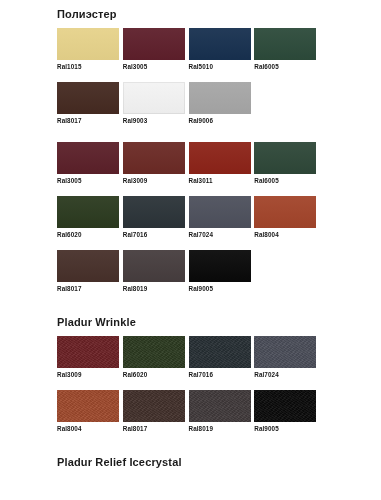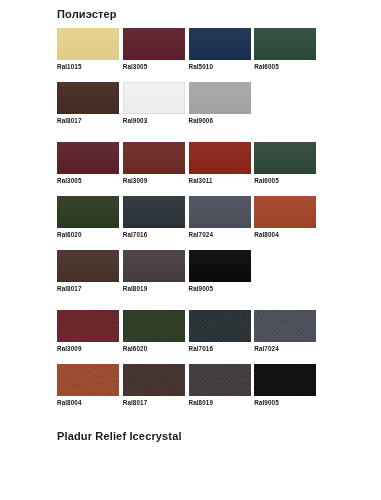--- a/index.html
+++ b/index.html
@@ -193,20 +193,21 @@
         </div>
         <div class="swatch-cell">
           <div class="swatch-chip" style="background: rgb(9, 9, 9);">
             <div class="tex" style="background-image: linear-gradient(rgba(255, 255, 255, 0.05), rgba(0, 0, 0, 0.03));"></div>
           </div>
           <div class="swatch-label">Ral9005</div>
         </div>
       </div>
     </div>
     <div class="section sec-gap-wrinkle">
+      <div class="section-title">Pladur Wrinkle</div>
       <div class="swatch-grid">
         <div class="swatch-cell">
           <div class="swatch-chip" style="background: rgb(108, 33, 37);">
             <div class="tex" style="background-image: repeating-linear-gradient(32deg, rgba(255, 255, 255, 0.043) 0px, rgba(255, 255, 255, 0.043) 1px, rgba(0, 0, 0, 0.05) 1px, rgba(0, 0, 0, 0.05) 2px), repeating-linear-gradient(-48deg, rgba(255, 255, 255, 0.035) 0px, rgba(255, 255, 255, 0.035) 1px, rgba(0, 0, 0, 0.04) 1px, rgba(0, 0, 0, 0.04) 3px);"></div>
           </div>
           <div class="swatch-label">Ral3009</div>
         </div>
         <div class="swatch-cell">
           <div class="swatch-chip" style="background: rgb(44, 58, 32);">
             <div class="tex" style="background-image: repeating-linear-gradient(32deg, rgba(255, 255, 255, 0.043) 0px, rgba(255, 255, 255, 0.043) 1px, rgba(0, 0, 0, 0.05) 1px, rgba(0, 0, 0, 0.05) 2px), repeating-linear-gradient(-48deg, rgba(255, 255, 255, 0.035) 0px, rgba(255, 255, 255, 0.035) 1px, rgba(0, 0, 0, 0.04) 1px, rgba(0, 0, 0, 0.04) 3px);"></div>

